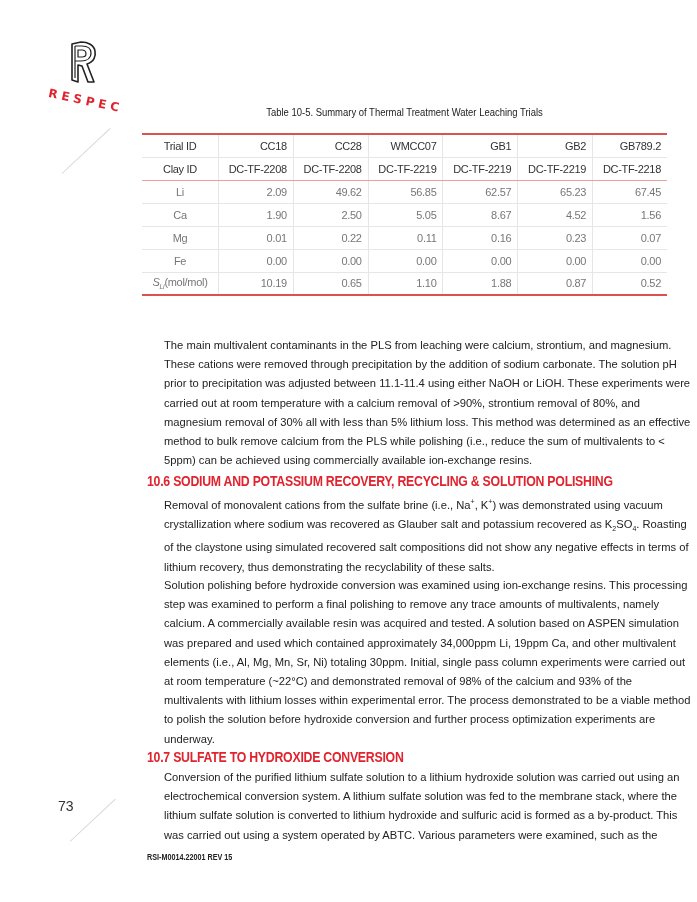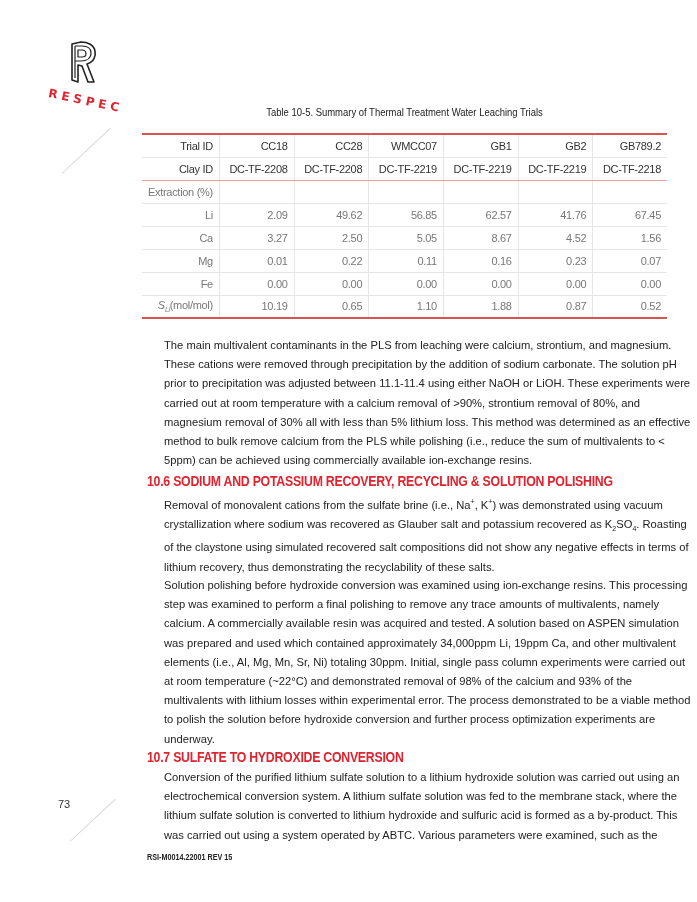--- a/index.html
+++ b/index.html
@@ -16,34 +16,34 @@
 
   .table-caption { position: absolute; left: 142px; width: 525px; top: 106px; text-align: center;
                    font-family: "Liberation Sans", sans-serif; font-size: 11px; color: #222;
                    transform: scaleX(0.86); transform-origin: center; }
 
   table.data { position: absolute; left: 142px; top: 133px; width: 525px; border-collapse: collapse;
                font-family: "Liberation Sans", sans-serif; font-size: 11px; color: #333; }
   table.data tr { height: 23px; }
   table.data td { border-right: 1px solid #e6e6e6; border-bottom: 1px solid #e6e6e6; padding: 0 6px;
                   text-align: right; white-space: nowrap; letter-spacing: -0.3px; }
-  table.data td:first-child { text-align: right; width: 64px; }
+  table.data td:first-child { text-align: center; width: 64px; }
   table.data td:last-child { border-right: none; }
   table.data tr.top td { border-top: 2px solid #d9534f; }
   table.data tr.head-end td { border-bottom: 1.5px solid #e8a3a1; }
   table.data tr.last td { border-bottom: 2px solid #d9534f; }
   table.data td.light { color: #777; }
   .it { font-style: italic; }
 
   .body-text { position: absolute; left: 164px; width: 530px; font-size: 11.2px; line-height: 19.2px; color: #222;
                font-family: "Liberation Sans", sans-serif; }
   .section-heading { position: absolute; left: 147px; font-family: "Liberation Sans Narrow", "Liberation Sans", sans-serif;
                      font-weight: bold; font-size: 15px; color: #e0232e; letter-spacing: -0.3px;
                      transform: scaleX(0.82); transform-origin: left center; white-space: nowrap; }
-  .page-number { position: absolute; left: 58px; top: 798px; font-size: 11px; color: #333; }
+  .page-number { position: absolute; left: 58px; top: 798px; font-size: 14px; color: #333; }
   .doc-id { position: absolute; left: 147px; top: 852px; font-size: 9px; font-weight: bold; color: #222;
             transform: scaleX(0.8); transform-origin: left center; white-space: nowrap; }
   sub, sup { font-size: 7px; }
 </style>
 </head>
 <body>
 
 <div class="logo">
   <svg class="logo-r" width="34" height="44" viewBox="0 0 34 44">
     <path d="M4 4 L4 40 L10 42 L10 25 L14 26 L20 42 L26 42 L19 24 C26 22 28 16 27 11 C26 5 20 2 13 2 Z" fill="none" stroke="#222" stroke-width="1.6" stroke-linejoin="round"></path>
@@ -72,40 +72,31 @@
     <tr class="head-end">
       <td>Clay ID</td>
       <td>DC-TF-2208</td>
       <td>DC-TF-2208</td>
       <td>DC-TF-2219</td>
       <td>DC-TF-2219</td>
       <td>DC-TF-2219</td>
       <td>DC-TF-2218</td>
     </tr>
     <tr>
-      <td class="light">Extraction (%)</td>
-      <td></td>
-        <td></td>
-        <td></td>
-      <td></td>
-        <td></td>
-        <td></td>
-    </tr>
-    <tr>
       <td class="light">Li</td>
       <td class="light">2.09</td>
       <td class="light">49.62</td>
       <td class="light">56.85</td>
       <td class="light">62.57</td>
-      <td class="light">41.76</td>
+      <td class="light">65.23</td>
       <td class="light">67.45</td>
     </tr>
     <tr>
       <td class="light">Ca</td>
-      <td class="light">3.27</td>
+      <td class="light">1.90</td>
       <td class="light">2.50</td>
       <td class="light">5.05</td>
       <td class="light">8.67</td>
       <td class="light">4.52</td>
       <td class="light">1.56</td>
     </tr>
     <tr>
       <td class="light">Mg</td>
       <td class="light">0.01</td>
       <td class="light">0.22</td>

